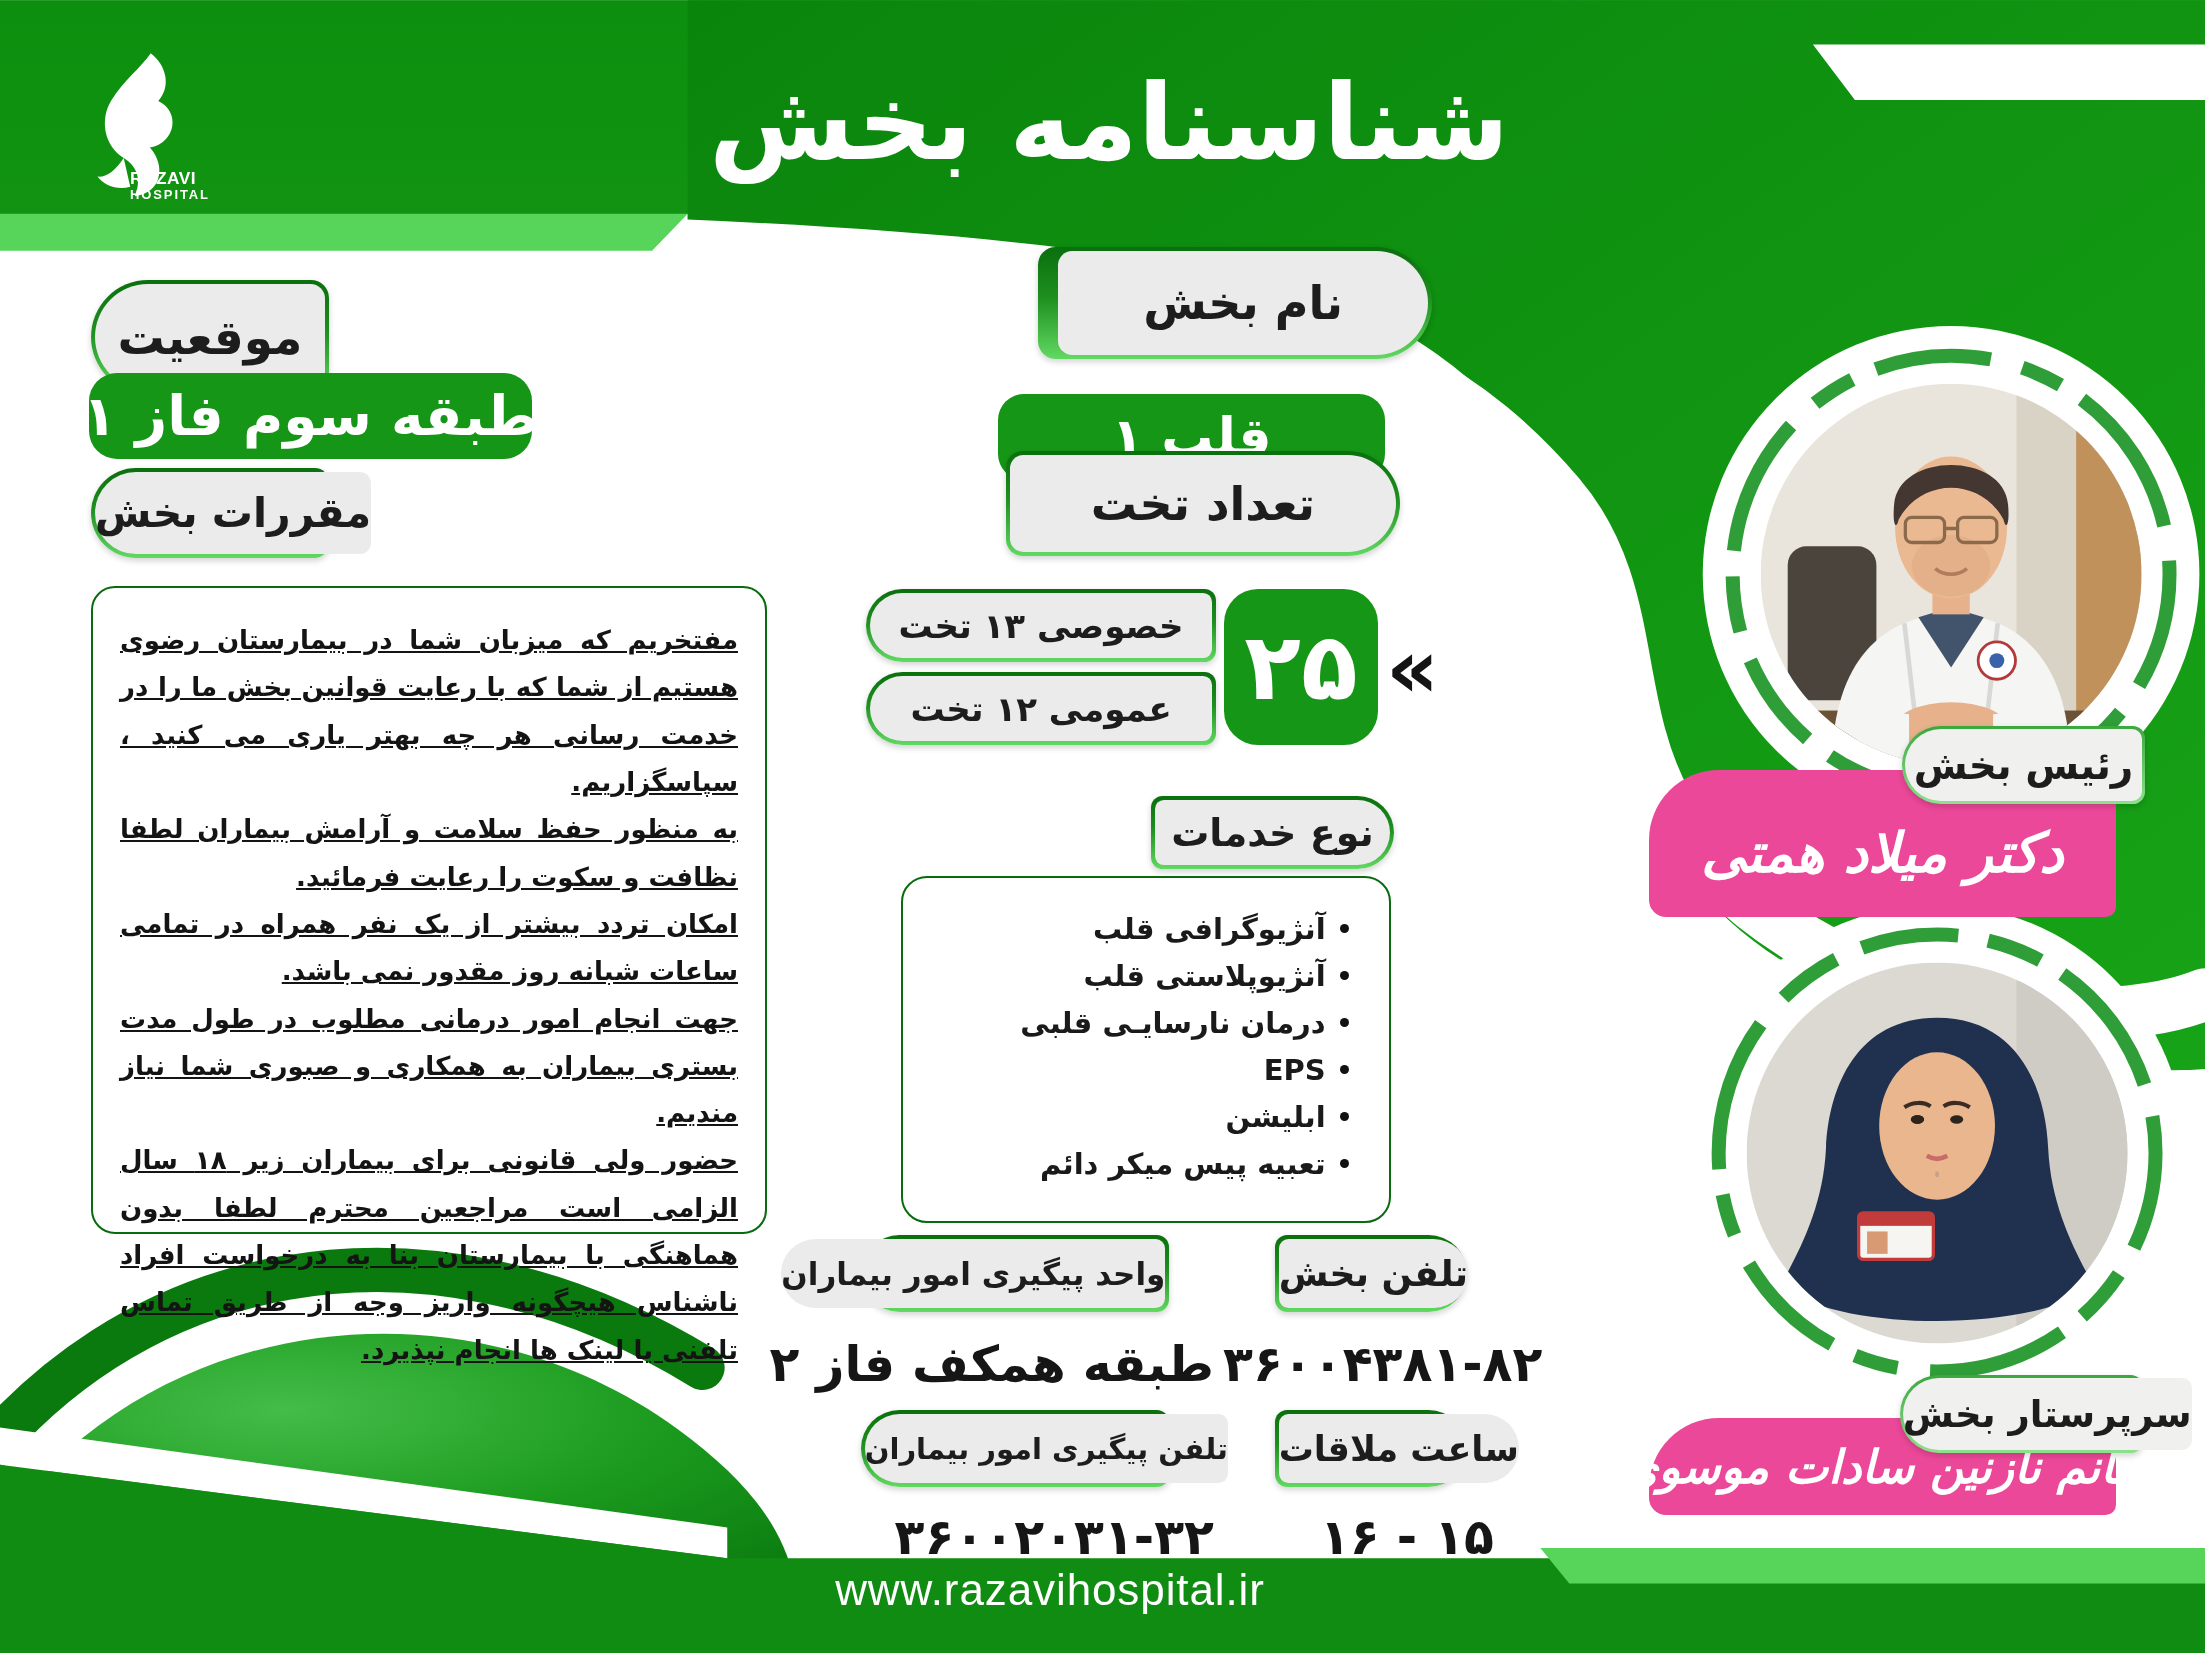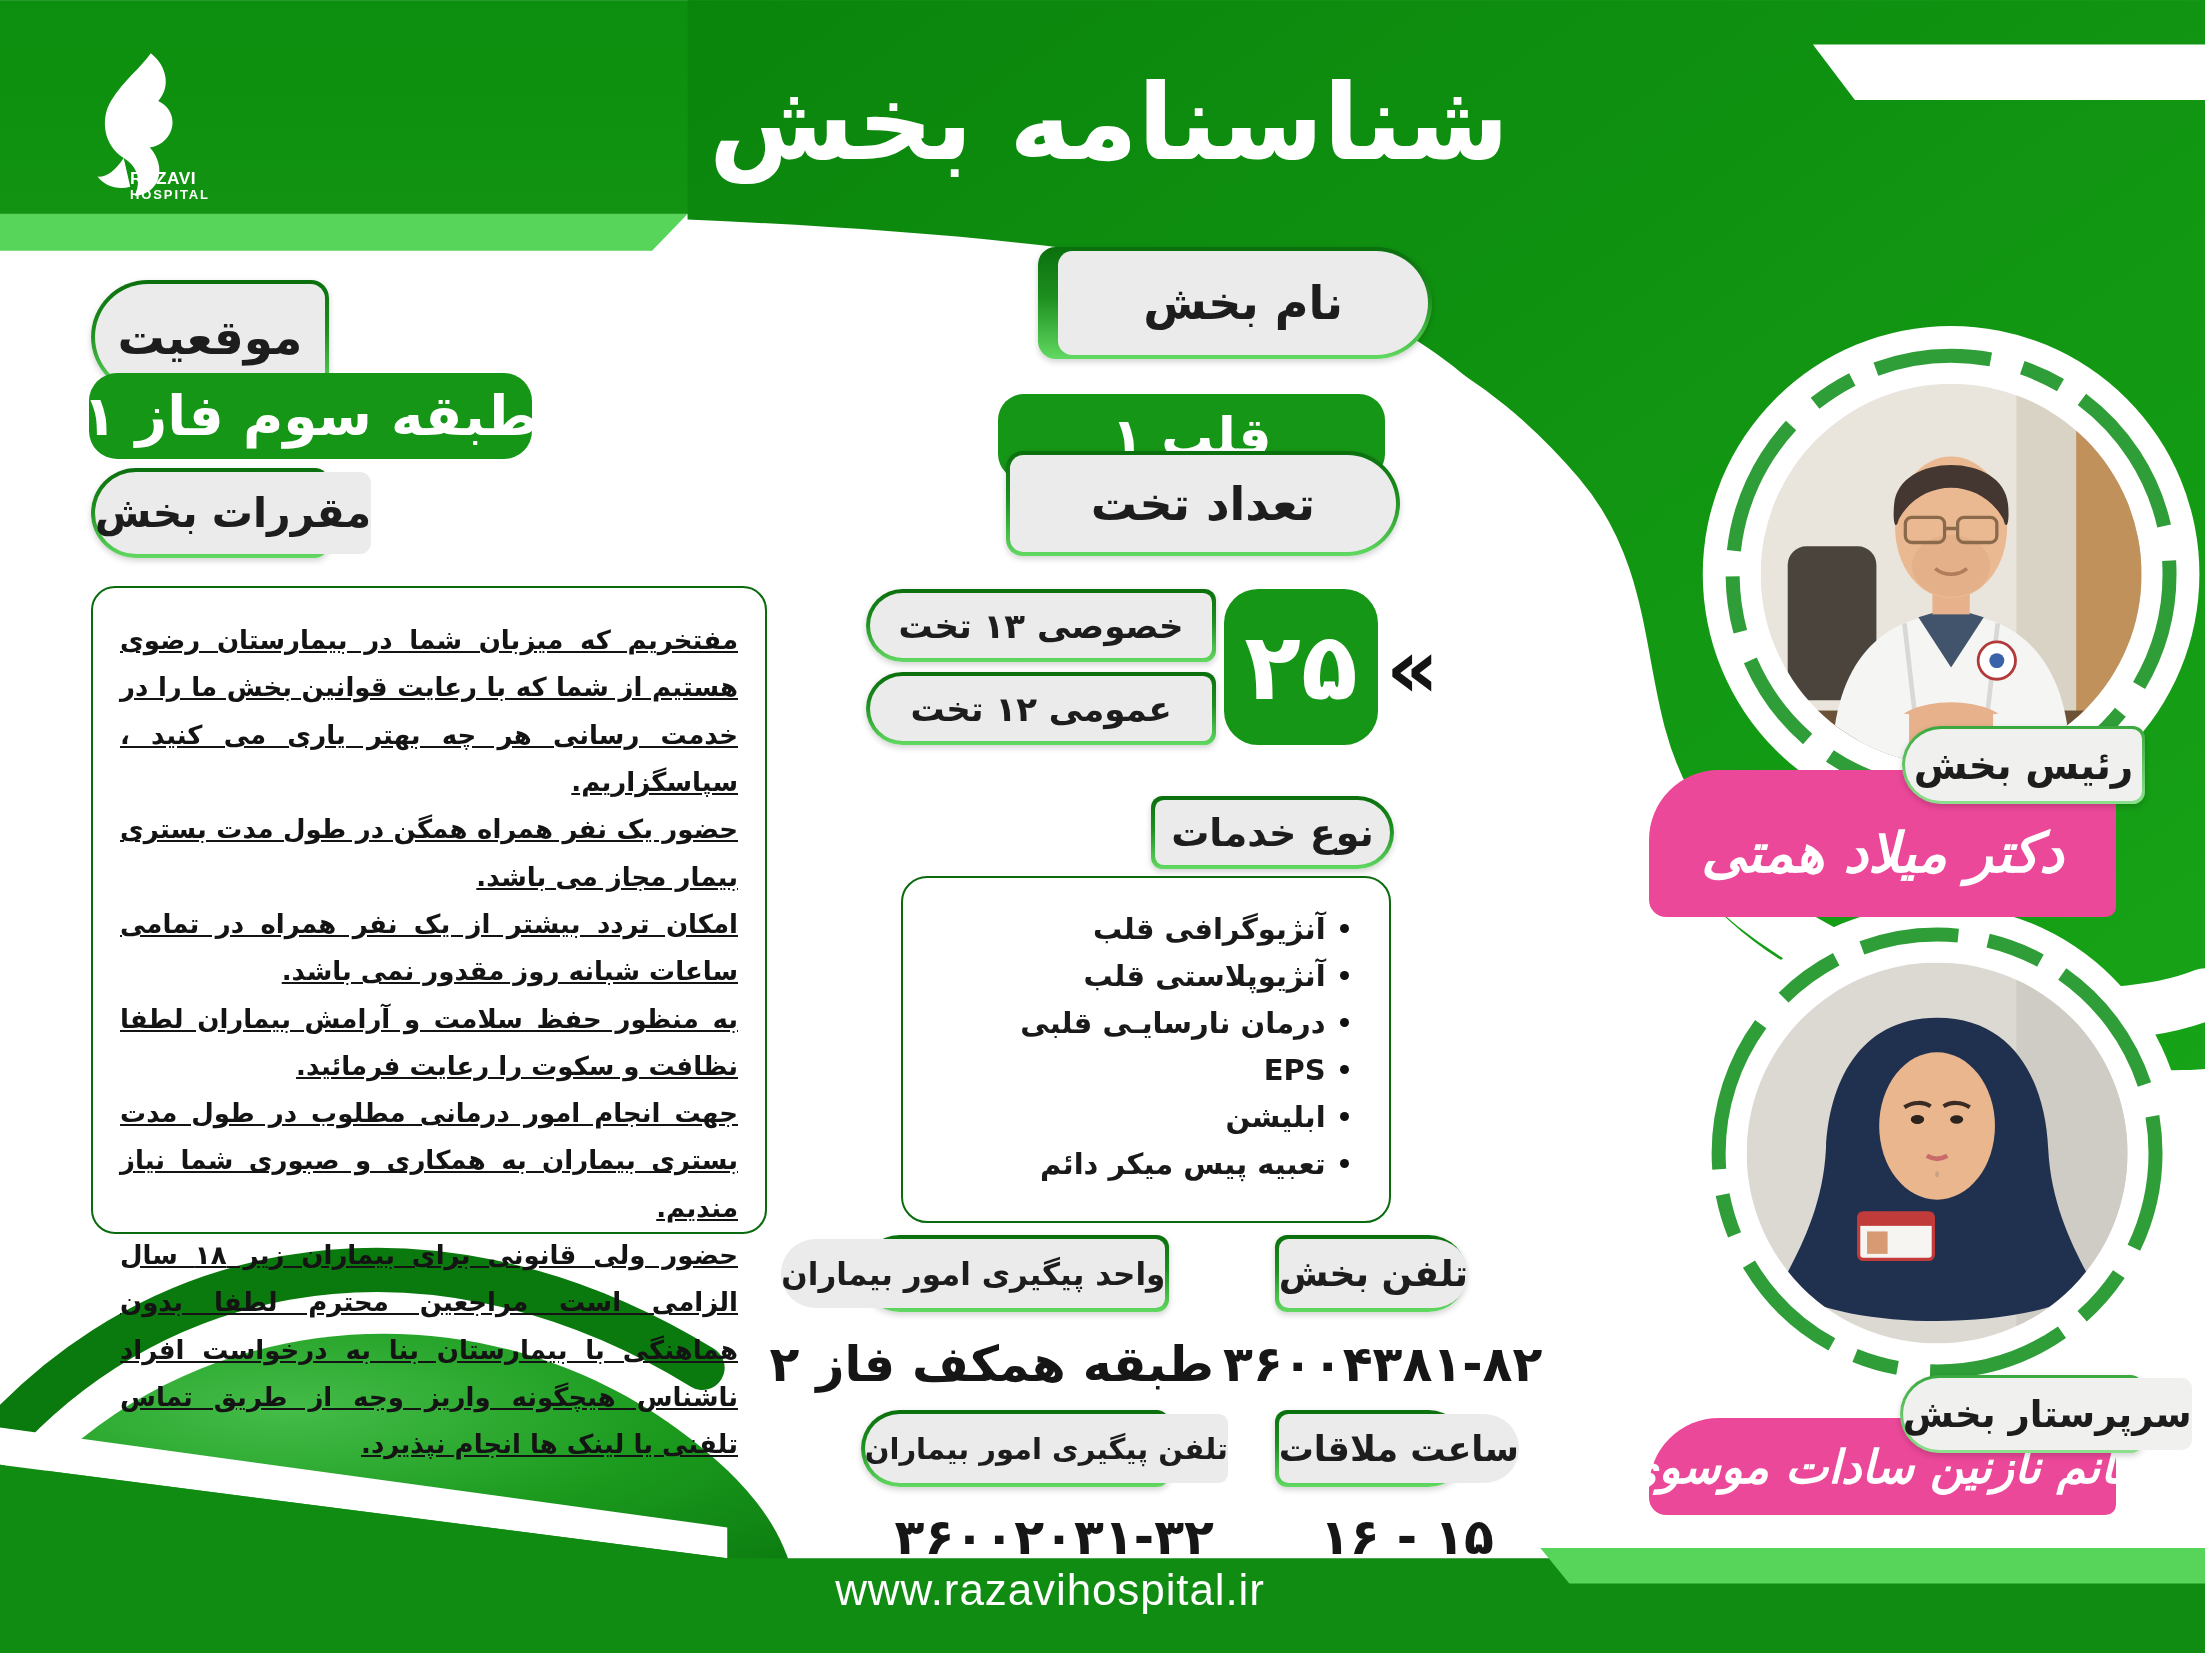--- a/index.html
+++ b/index.html
@@ -164,23 +164,22 @@
   </div>
 
   <div class="abs pill pl" style="left:91px;top:468px;width:238px;height:90px;">
     <div class="pill-in">
         <span class="plabel rtl" style="font-size:41px;">مقررات بخش</span>
       </div>
   </div>
 
   <div class="abs rules" style="left:91px;top:586px;width:676px;height:648px;">
     <p>مفتخریم که میزبان شما در بیمارستان رضوی هستیم از شما که با رعایت قوانین بخش ما را در خدمت رسانی هر چه بهتر یاری می کنید ، سپاسگزاریم.</p>
-    <p>حضور یک نفر همراه همگن در طول مدت بستری بیمار مجاز می باشد.</p>
+    <p>به منظور حفظ سلامت و آرامش بیماران لطفا نظافت و سکوت را رعایت فرمائید.</p>
     <p>امکان تردد بیشتر از یک نفر همراه در تمامی ساعات شبانه روز مقدور نمی باشد.</p>
-    <p>به منظور حفظ سلامت و آرامش بیماران لطفا نظافت و سکوت را رعایت فرمائید.</p>
     <p>جهت انجام امور درمانی مطلوب در طول مدت بستری بیماران به همکاری و صبوری شما نیاز مندیم.</p>
     <p>حضور ولی قانونی برای بیماران زیر ۱۸ سال الزامی است مراجعین محترم لطفا بدون هماهنگی با بیمارستان بنا به درخواست افراد ناشناس هیچگونه واریز وجه از طریق تماس تلفنی یا لینک ها انجام نپذیرد.</p>
   </div>
 
   <div class="abs pill pr" style="left:1038px;top:247px;width:394px;height:112px;padding-left:20px;">
     <div class="pill-in">
         <span class="plabel rtl" style="font-size:46px;">نام بخش</span>
       </div>
   </div>
 

